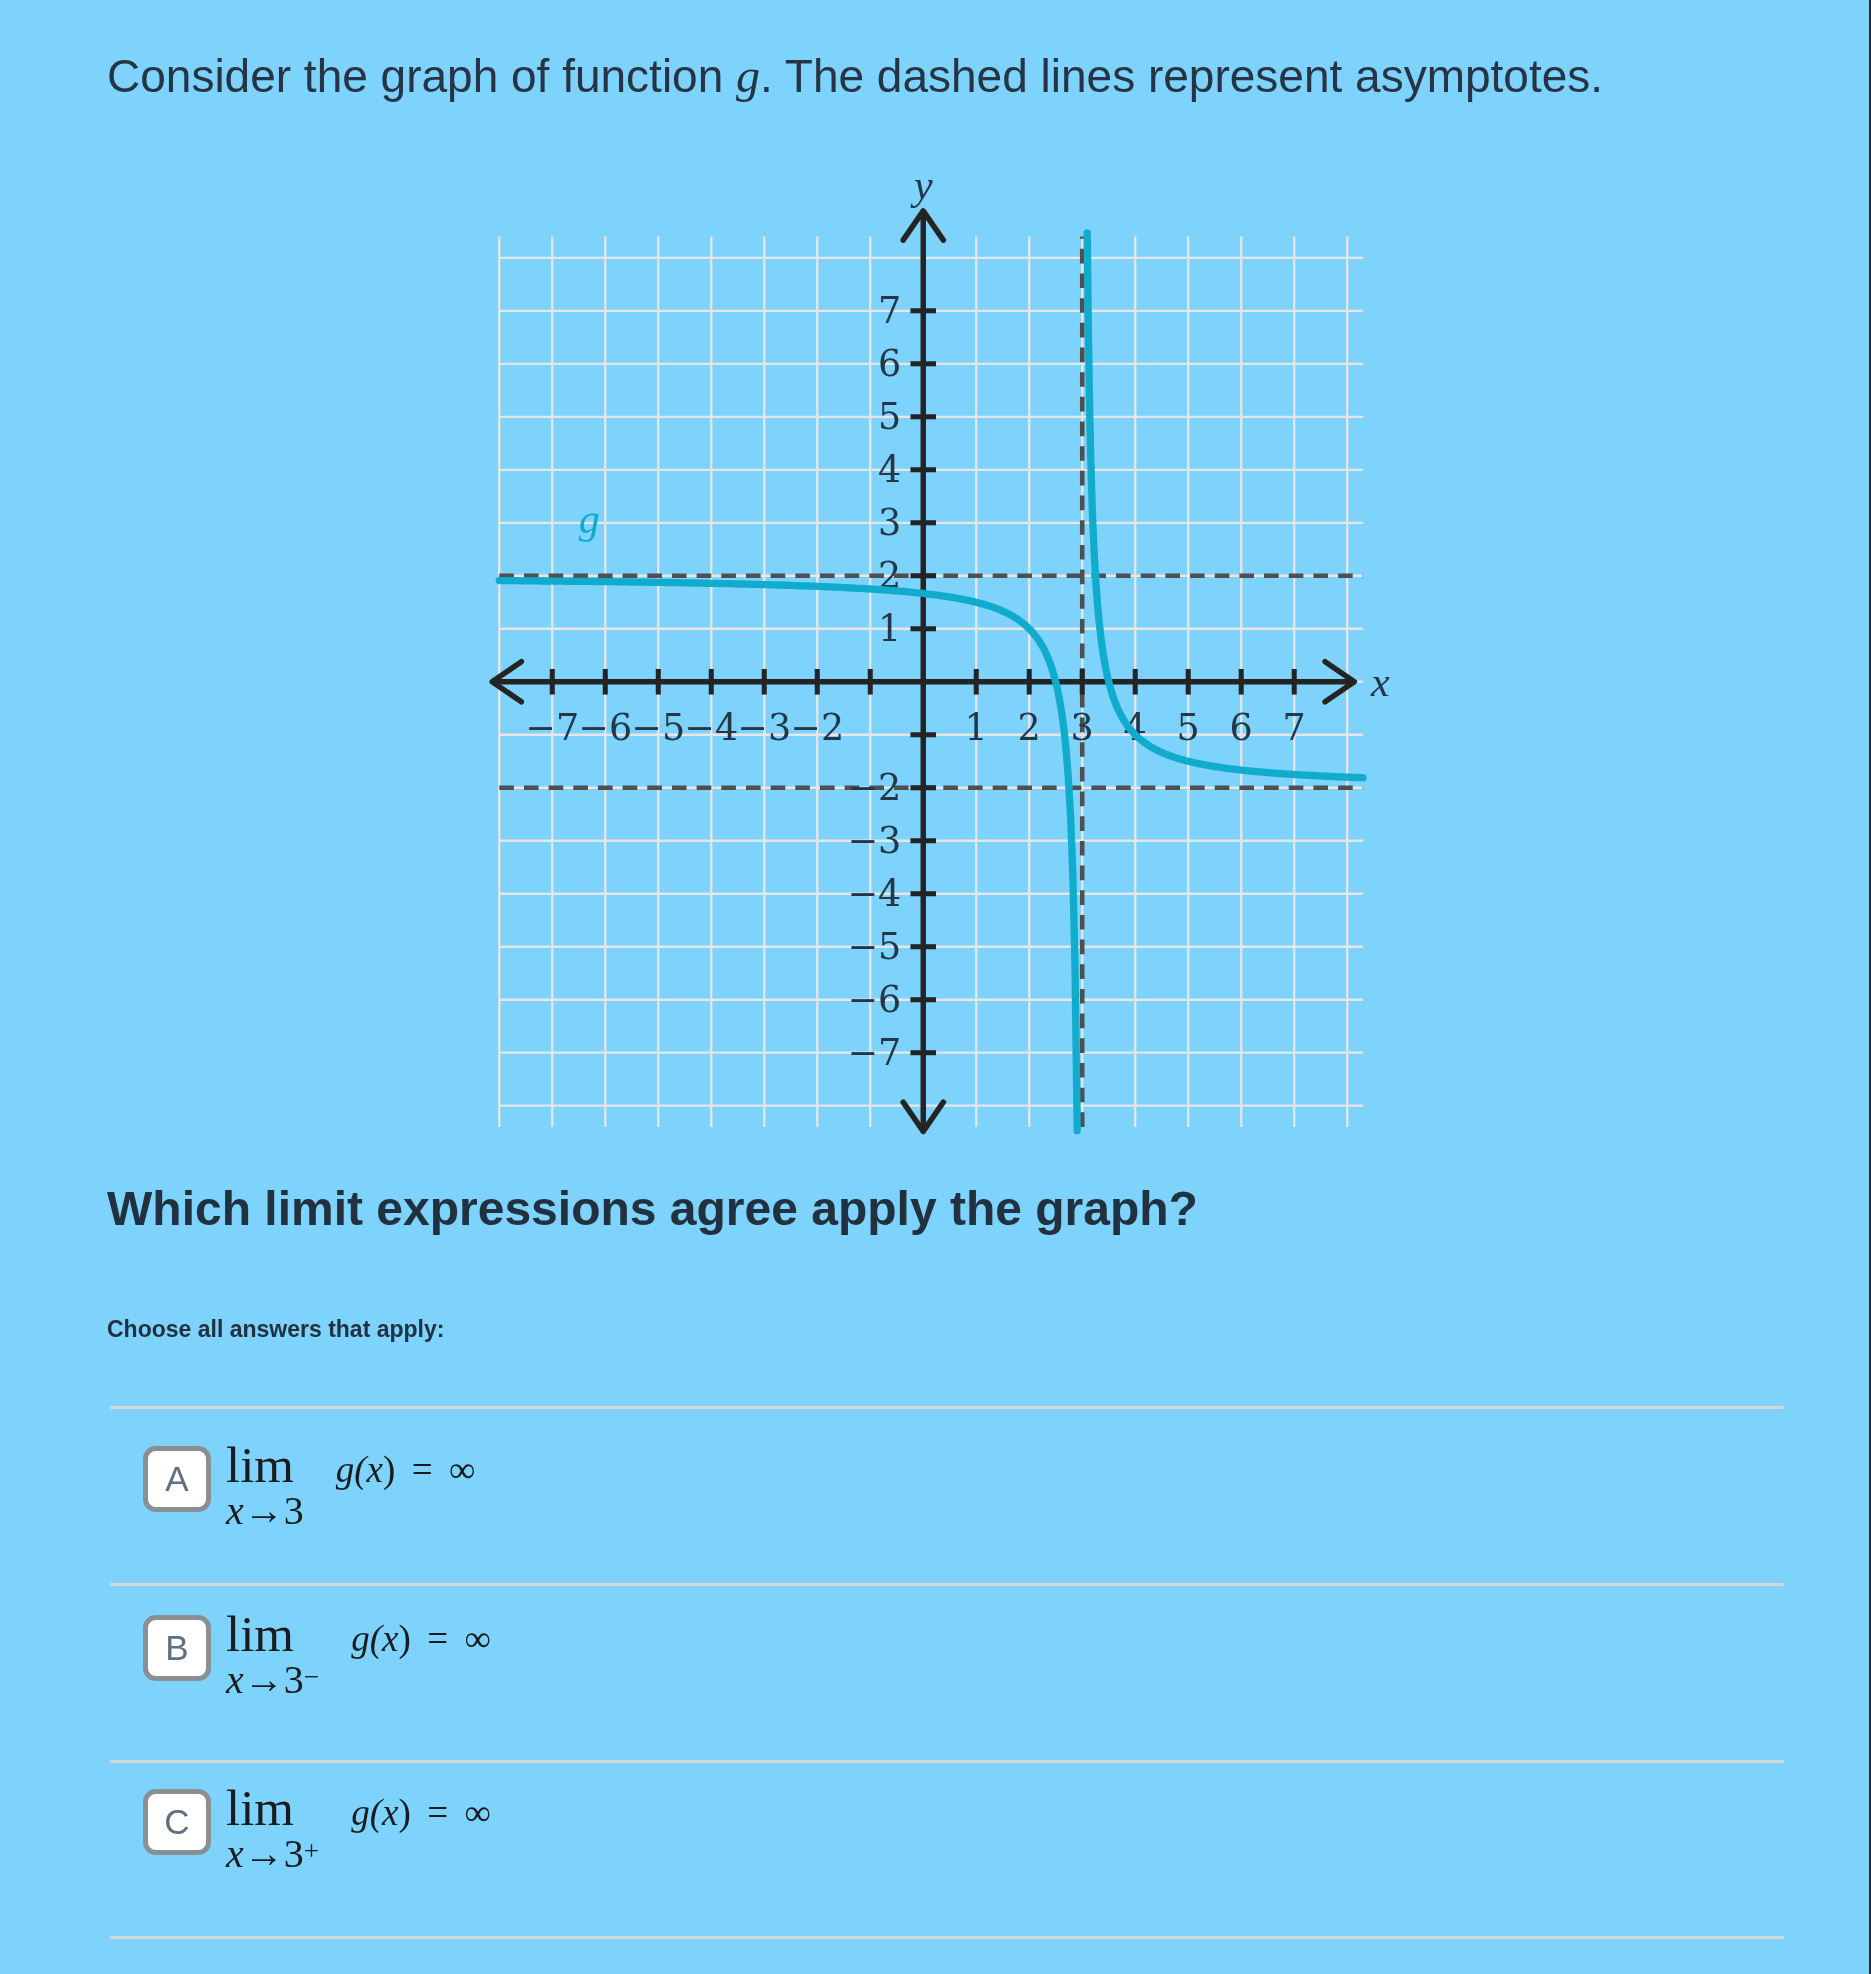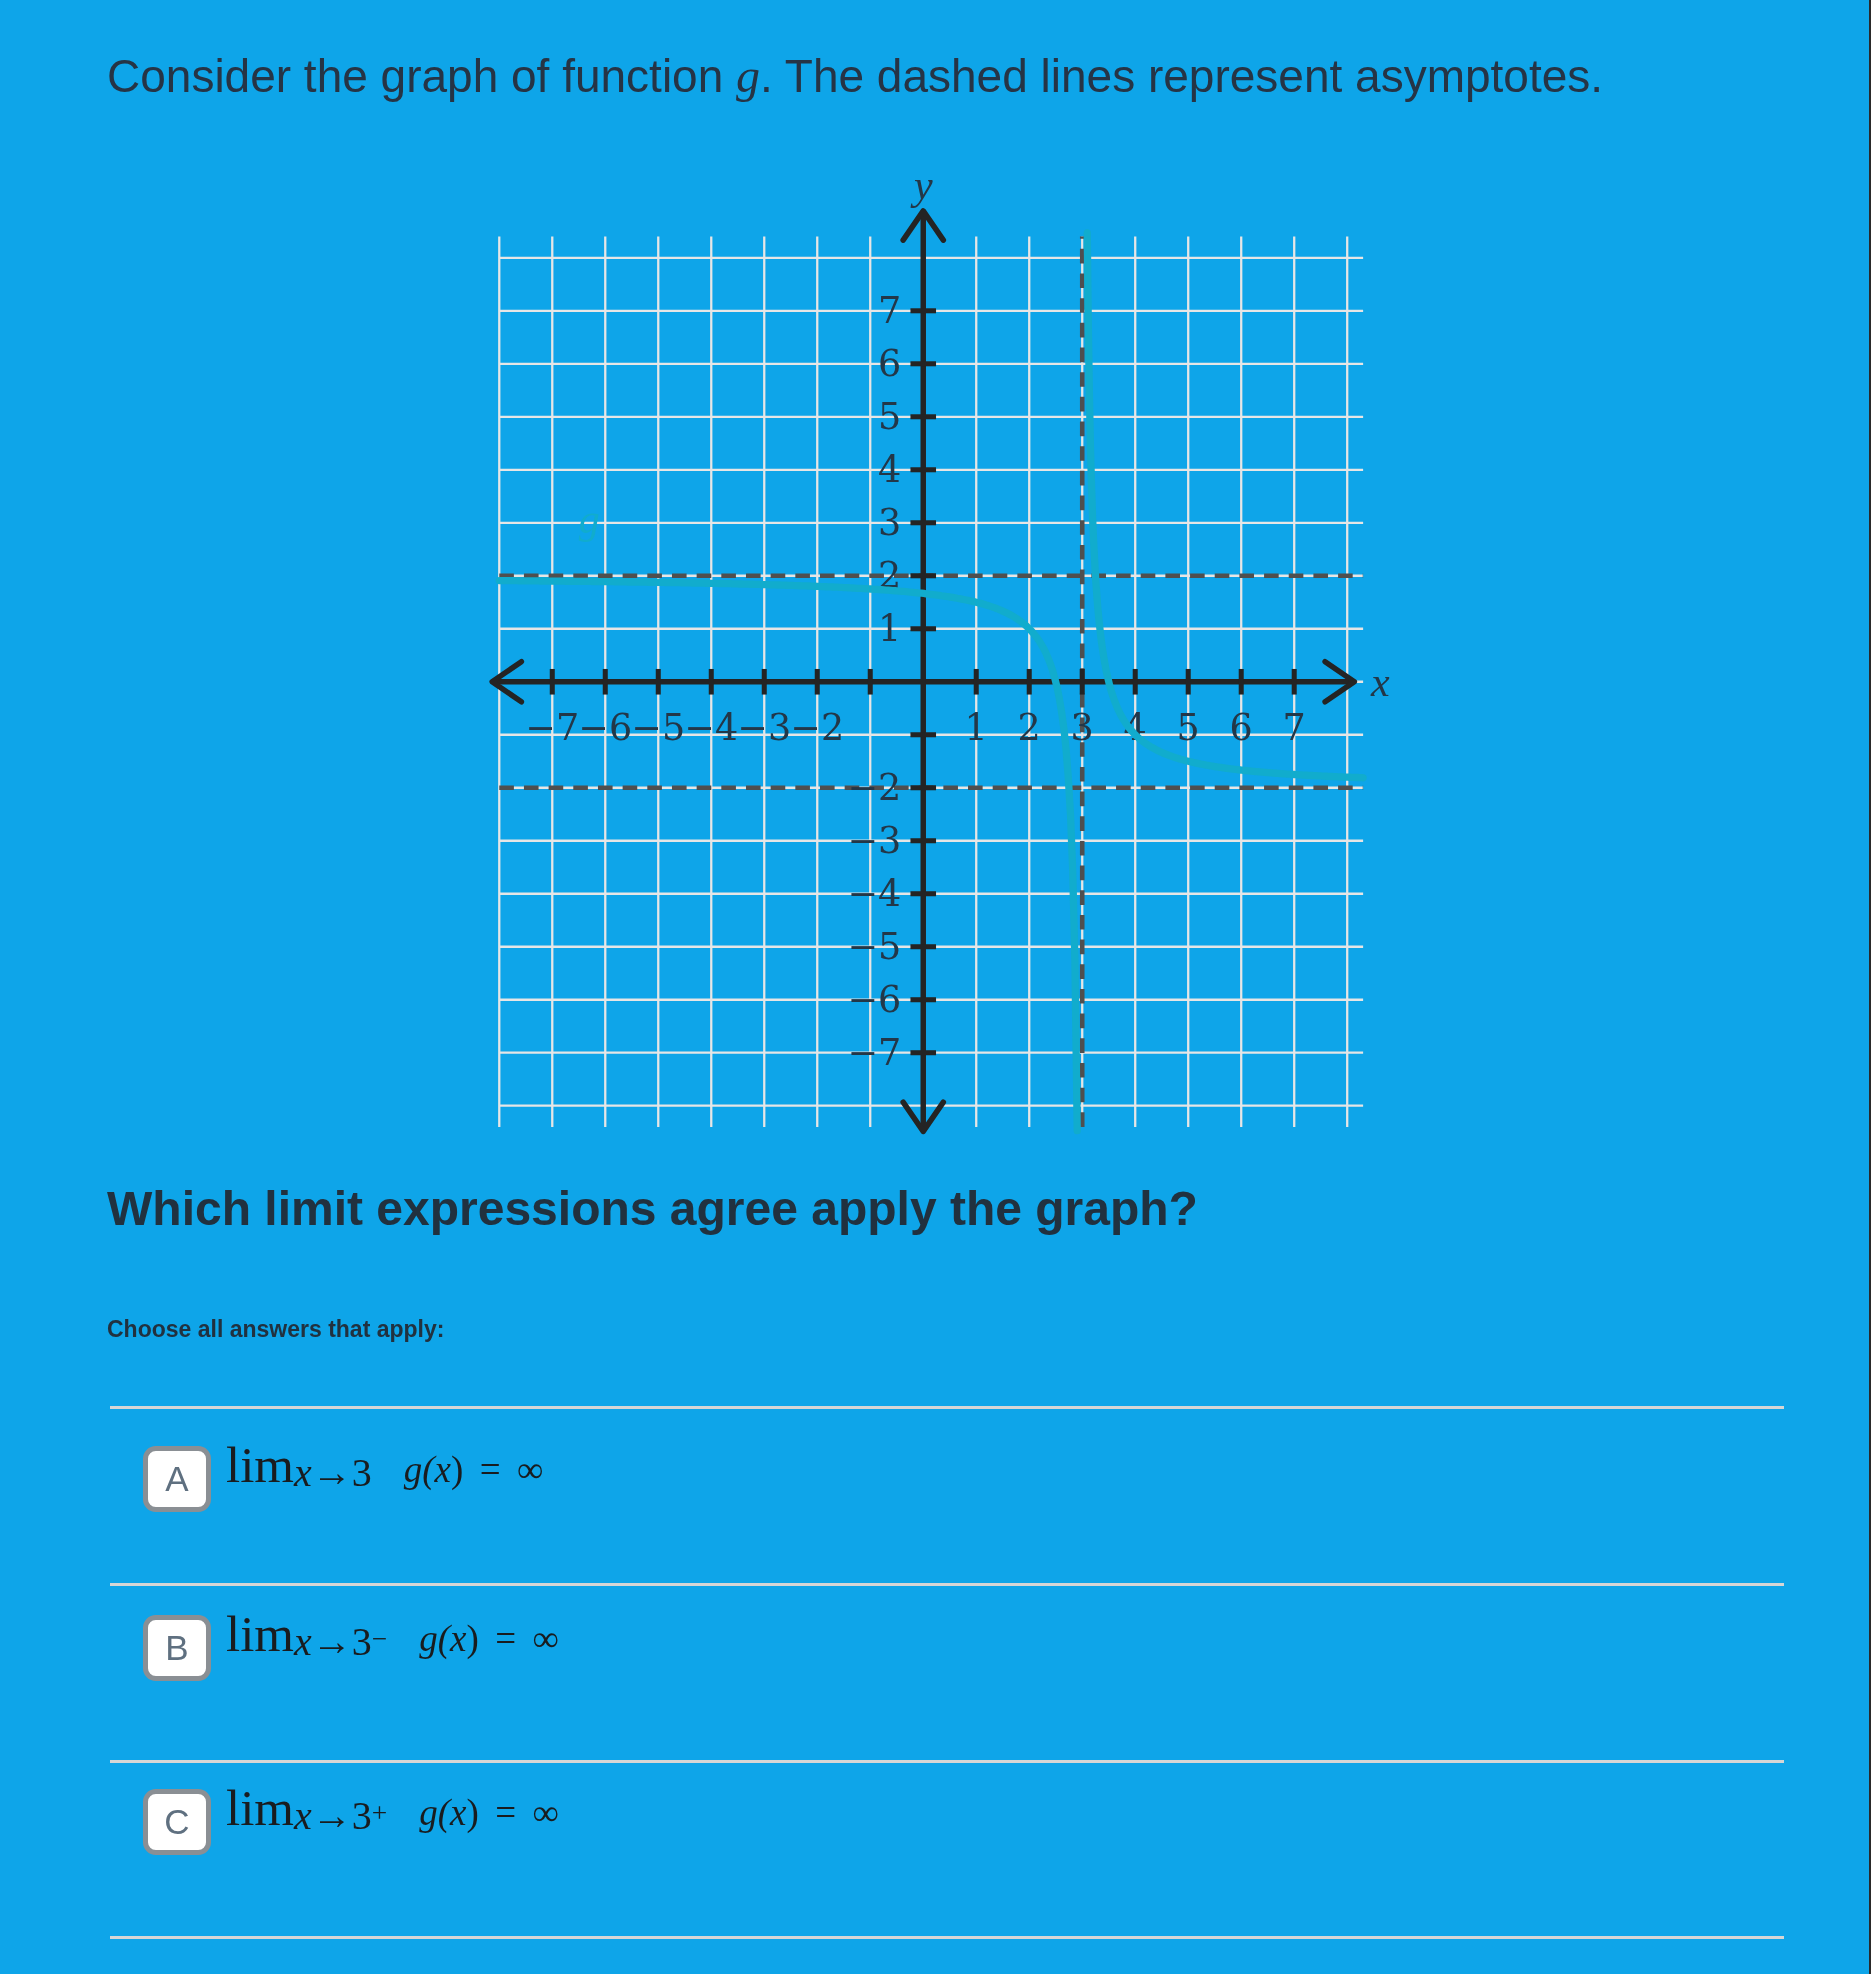--- a/index.html
+++ b/index.html
@@ -1,19 +1,19 @@
 <!DOCTYPE html>
 <html style="font-size:14.6px"><head>
 <meta charset="utf-8">
 <style>
   html,body{margin:0;padding:0;background:#ffffff;}
   #page{
     position:relative;
     width:1871px;height:1975px;
-    background:#0ea5e9;
+    background:#7dd3fc;
     border-right:2.7px solid #2a2a2a;
     box-sizing:border-box;
     font-family:"Liberation Sans", sans-serif;
     overflow:hidden;
   }
   .title{
     position:absolute;left:107px;top:46px;
     font-size:46px;line-height:1.25;color:#263445;
     letter-spacing:0px;
   }
@@ -40,21 +40,21 @@
   .checkbox .letter{
     font-size:35px;color:#5f7080;font-family:"Liberation Sans", sans-serif;
   }
   .formula{
     position:absolute;left:83px;top:0;
     display:flex;align-items:baseline;
     font-family:"Liberation Serif", serif;color:#191c1f;
     font-size:51px;white-space:nowrap;
   }
   .lim-stack{
-    display:inline-flex;flex-direction:row;align-items:flex-end;
+    display:inline-flex;flex-direction:column;align-items:flex-start;
   }
   .lim-word{font-size:51px;line-height:1.1;}
   .lim-sub{font-size:40px;line-height:1.0;margin-top:-1.8px;}
   .lim-sub i{font-style:italic;}
   .lim-sub sup{font-size:27.4px;vertical-align:7.3px;line-height:0;}
   .expr{margin-left:32px;font-size:37px;}
   .expr i{font-style:italic;}
   .expr .eq{margin:0 16.4px;}
 </style>
 </head>

